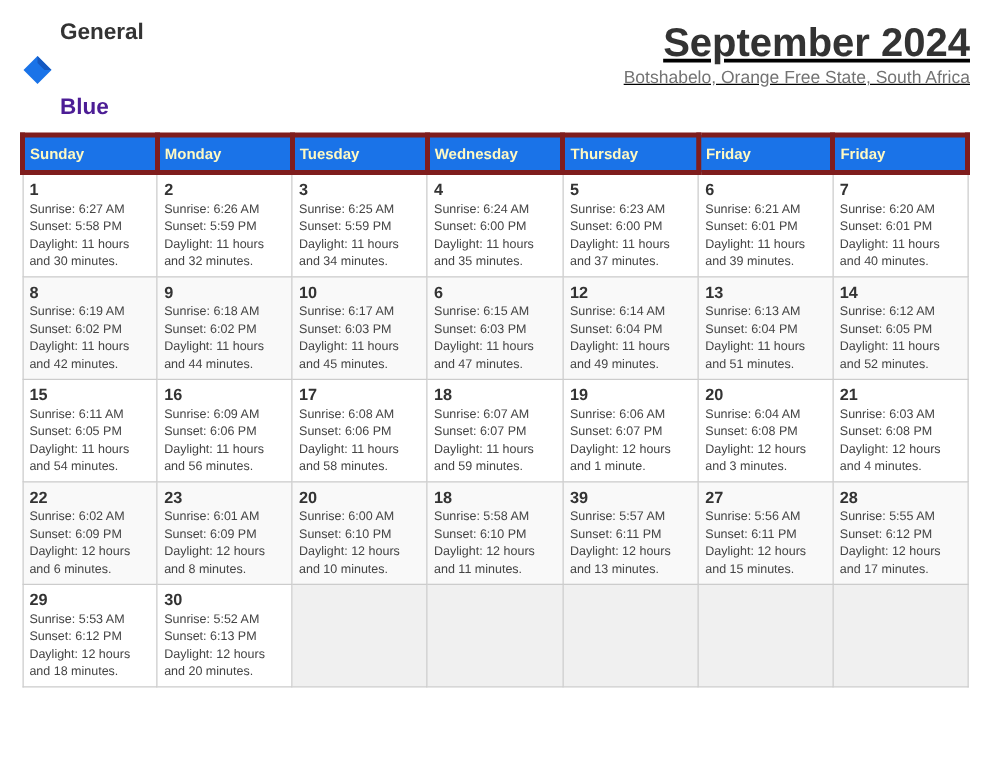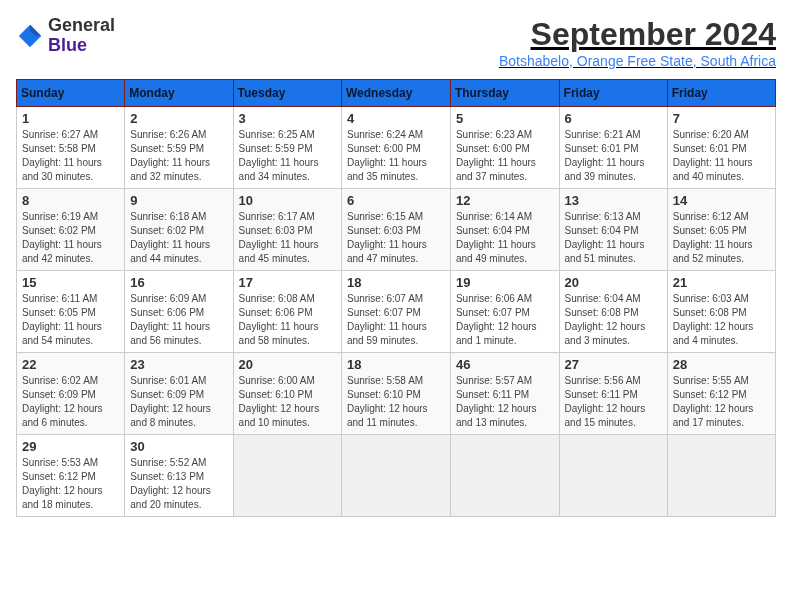--- a/index.html
+++ b/index.html
@@ -19,54 +19,55 @@
     .logo {
       display: flex;
       align-items: center;
     }
     .logo-text {
       display: flex;
       flex-direction: column;
       font-size: 18px;
       font-weight: bold;
       line-height: 1.1;
+      gap: 40px;
     }
     .logo-text .general { color: #333; }
     .logo-text .blue { color: #4c1d95; }
     .logo-icon {
       width: 28px;
       height: 28px;
       margin-right: 4px;
     }
     .title-area {
       text-align: right;
       text-decoration: underline;
     }
     .month-title {
       font-size: 32px;
       font-weight: bold;
       color: #333;
     }
     .location {
       font-size: 14px;
-      color: #3b82f6;
+      color: #737373;
     }
     .calendar {
       width: 100%;
       border-collapse: collapse;
       font-size: 11px;
     }
     .calendar thead th {
       background-color: #1a73e8;
-      color: #0f172a;
+      color: #fef9c3;
       padding: 6px 4px;
       text-align: left;
       font-size: 12px;
       font-weight: bold;
-      border: 1px solid #7f1d1d;
+      border: 4px solid #7f1d1d;
     }
     .calendar tbody td {
       border: 1px solid #ccc;
       padding: 4px 5px;
       vertical-align: top;
       width: 110px;
       min-height: 80px;
       background: #fff;
     }
     .calendar tbody tr:nth-child(odd) td {
@@ -225,21 +226,21 @@
       </td>
         <td>
         <span class="day-number">20</span>
         <span class="day-info">Sunrise: 6:00 AM<br>Sunset: 6:10 PM<br>Daylight: 12 hours and 10 minutes.</span>
       </td>
         <td>
         <span class="day-number">18</span>
         <span class="day-info">Sunrise: 5:58 AM<br>Sunset: 6:10 PM<br>Daylight: 12 hours and 11 minutes.</span>
       </td>
         <td>
-        <span class="day-number">46</span>
+        <span class="day-number">39</span>
         <span class="day-info">Sunrise: 5:57 AM<br>Sunset: 6:11 PM<br>Daylight: 12 hours and 13 minutes.</span>
       </td>
         <td>
         <span class="day-number">27</span>
         <span class="day-info">Sunrise: 5:56 AM<br>Sunset: 6:11 PM<br>Daylight: 12 hours and 15 minutes.</span>
       </td>
         <td>
         <span class="day-number">28</span>
         <span class="day-info">Sunrise: 5:55 AM<br>Sunset: 6:12 PM<br>Daylight: 12 hours and 17 minutes.</span>
       </td>

